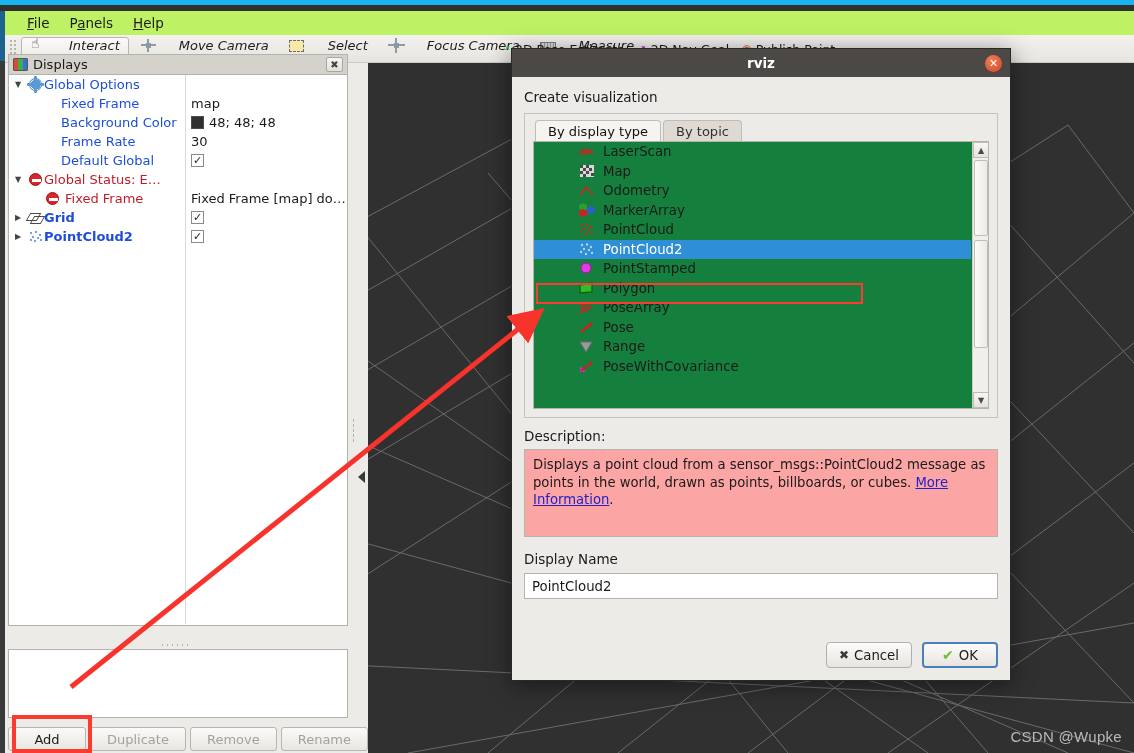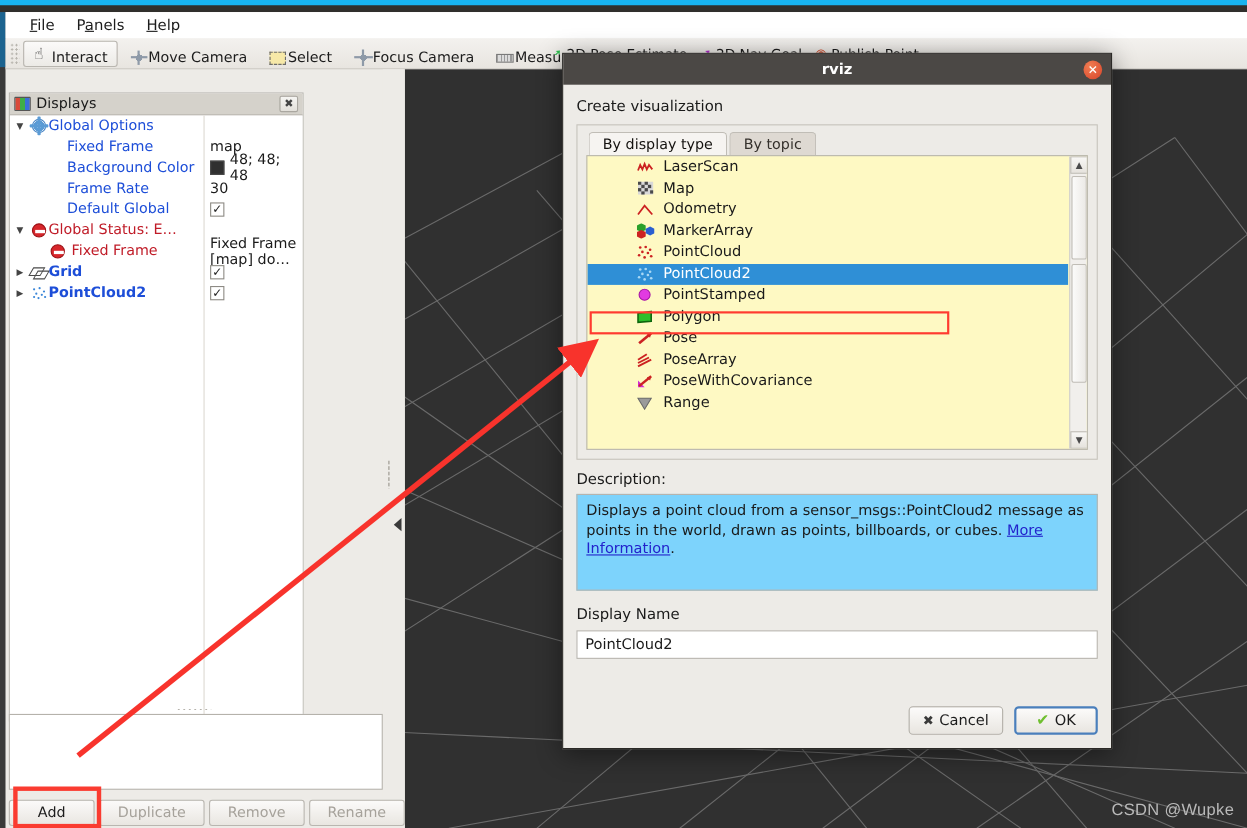--- a/index.html
+++ b/index.html
@@ -36,21 +36,21 @@
   }
   .win-left-edge-blue {
     position: absolute; left: 0; top: 11px; width: 5px; height: 50px;
     background: #1c638f;
   }
 
   
   .menubar {
     position: absolute; left: 5px; top: 11px;
     width: 1129px; height: 24px;
-    background: #ffffff;
+    background: #bef264;
     display: flex; align-items: center;
     padding-left: 12px;
   }
   .menu-item {
     padding: 2px 10px; font-size: 13.5px; color: #1c1c1c;
     cursor: default;
   }
   .menu-item u { text-decoration: underline; }
 
   
@@ -60,24 +60,24 @@
     background: linear-gradient(#f3f1ee, #e8e5e0);
     border-bottom: 1px solid #cdcac4;
     display: flex; align-items: center;
   }
   .tb-grip {
     width: 9px; height: 20px; margin-left: 4px; margin-right: 2px;
     background-image: radial-gradient(#b8b5ae 1px, transparent 1px);
     background-size: 4px 4px;
   }
   .tb-btn {
-    display: flex; align-items: flex-end; gap: 0;
+    display: flex; align-items: flex-start; gap: 22px;
     height: 24px; padding: 0 8px; margin: 0 1px;
     font-size: 13px; color: #1c1c1c; white-space: nowrap;
-    border: 1px solid transparent; border-radius: 3px;
+    border: 1px solid transparent; border-radius: 3px; font-style: italic;
   }
   .tb-btn.active {
     background: linear-gradient(#fbfaf9, #eceae6);
     border: 1px solid #b9b6b0;
   }
   .tb-ico { width: 17px; height: 15px; flex: 0 0 17px; position: relative; }
 
   
   .ico-hand::before {
     content: "☝"; font-size: 14px; position: absolute; left: 1px; top: -3px;
@@ -145,22 +145,22 @@
   }
   .splitter-arrow {
     position: absolute; left: 10px; top: 408px;
     width: 0; height: 0;
     border-top: 6px solid transparent; border-bottom: 6px solid transparent;
     border-right: 7px solid #3a3a3a;
   }
 
   
   .displays-panel {
-    position: absolute; left: 8px; top: 84px;
-    width: 268px; height: 572px;
+    position: absolute; left: 8px; top: 54px;
+    width: 340px; height: 572px;
     background: #ffffff;
     border: 1px solid #b5b2ab;
   }
   .dp-title {
     height: 20px; background: #d5d2cb;
     border-bottom: 1px solid #b5b2ab;
     display: flex; align-items: center; padding: 0 4px;
     font-size: 13px;
   }
   .dp-title-ico {
@@ -305,21 +305,21 @@
   .tab {
     padding: 3px 12px 4px 12px; font-size: 13px;
     border: 1px solid #c0bdb6; border-bottom: none;
     border-radius: 4px 4px 0 0; margin-right: 2px;
     background: #ded9d2; color: #35312c;
   }
   .tab.active { background: #f6f4f1; color: #14120f; }
 
   .listbox {
     margin: 0 8px 8px 8px; height: 268px;
-    background: #fef9c3; border: 1px solid #b7b4ad;
+    background: #15803d; border: 1px solid #b7b4ad;
     position: relative; overflow: hidden;
   }
   .list-inner { position: absolute; left: 0; top: 0; right: 17px; top: 0; }
   .litem {
     display: flex; align-items: center; height: 19.5px;
     padding-left: 44px; font-size: 13.3px; gap: 8px;
   }
   .litem.sel { background: #2f8fd6; color: #fff; }
   .li-ico { width: 17px; flex: 0 0 17px; display:flex; align-items:center; justify-content:center; }
 
@@ -333,21 +333,21 @@
     font-size: 8px; color: #4a4a4a;
   }
   .sb-thumb {
     position: absolute; left: 1px; width: 14px;
     background: linear-gradient(90deg,#fbfbfa,#eceae6);
     border: 1px solid #c0bdb6; border-radius: 2px;
   }
 
   .desc-label { font-size: 13.5px; margin: 10px 0 5px 0; }
   .descbox {
-    margin: 0 0 0 0; height: 88px; background: #7dd3fc;
+    margin: 0 0 0 0; height: 88px; background: #fca5a5;
     border: 1px solid #b7b4ad; padding: 6px 8px;
     font-size: 13.2px; line-height: 17.5px;
   }
   .lnk { color: #2222cc; text-decoration: underline; }
 
   .dn-label { font-size: 13.5px; margin: 14px 0 6px 0; }
   .dn-input {
     height: 26px; background: #fff; border: 1px solid #b7b4ad;
     display: flex; align-items: center; padding: 0 7px; font-size: 13.3px;
   }
@@ -731,58 +731,58 @@
                 <svg width="15" height="13">
                     <polygon points="1,3 13,1 13,10 1,11" fill="#2cbf2c" stroke="#0d660d" stroke-width="1.4"></polygon>
                   </svg>
               </span>
               <span>Polygon</span>
             </div>
 
             <div class="litem">
               <span class="li-ico">
                 <svg width="15" height="13">
-                    <line x1="2" y1="11" x2="13" y2="2" stroke="#cc2222" stroke-width="2.4"></line>
-                    <polygon points="13,2 9,3 12,6" fill="#cc2222"></polygon>
-                  </svg>
-              </span>
-              <span>Pose</span>
-            </div>
-
-            <div class="litem">
-              <span class="li-ico">
-                <svg width="15" height="13">
                     <g stroke="#cc2222" stroke-width="1.7">
                       <line x1="1" y1="6" x2="9" y2="1"></line>
                       <line x1="1" y1="9" x2="11" y2="4"></line>
                       <line x1="1" y1="12" x2="13" y2="6"></line>
                     </g>
                   </svg>
               </span>
               <span>PoseArray</span>
             </div>
 
             <div class="litem">
               <span class="li-ico">
                 <svg width="15" height="13">
+                    <line x1="2" y1="11" x2="13" y2="2" stroke="#cc2222" stroke-width="2.4"></line>
+                    <polygon points="13,2 9,3 12,6" fill="#cc2222"></polygon>
+                  </svg>
+              </span>
+              <span>Pose</span>
+            </div>
+
+            <div class="litem">
+              <span class="li-ico">
+                <svg width="15" height="13">
+                    <polygon points="1,2 13,2 7,12" fill="#9a9a9a" stroke="#6a6a6a"></polygon>
+                  </svg>
+              </span>
+              <span>Range</span>
+            </div>
+
+            <div class="litem">
+              <span class="li-ico">
+                <svg width="15" height="13">
                     <polygon points="1,12 1,6 7,12" fill="#d22ad2"></polygon>
                     <line x1="2" y1="11" x2="13" y2="2" stroke="#cc2222" stroke-width="2.2"></line>
                     <polygon points="13,2 9,3 12,6" fill="#cc2222"></polygon>
                   </svg>
               </span>
               <span>PoseWithCovariance</span>
-            </div>
-
-            <div class="litem">
-              <span class="li-ico">
-                <svg width="15" height="13">
-                    <polygon points="1,2 13,2 7,12" fill="#9a9a9a" stroke="#6a6a6a"></polygon>
-                  </svg>
-              </span>
-              <span>Range</span>
             </div>
 
           </div>
 
           <div class="sb">
             <div class="sb-arrow">▲</div>
             <div class="sb-thumb" style="top:18px;height:76px"></div>
             <div class="sb-thumb" style="top:98px;height:108px"></div>
             <div class="sb-arrow" style="position:absolute;bottom:0;left:0">▼</div>
           </div>

